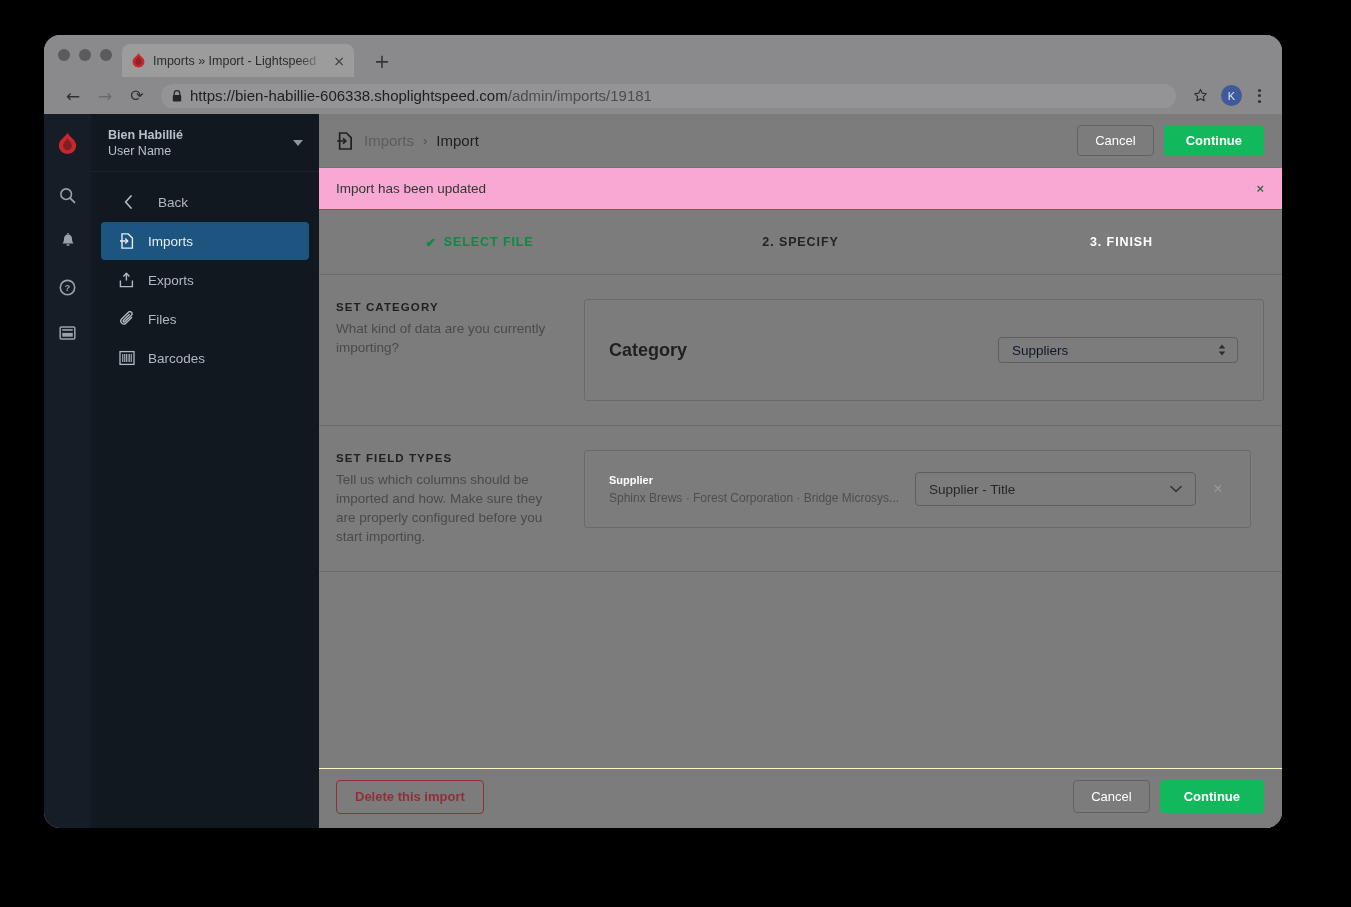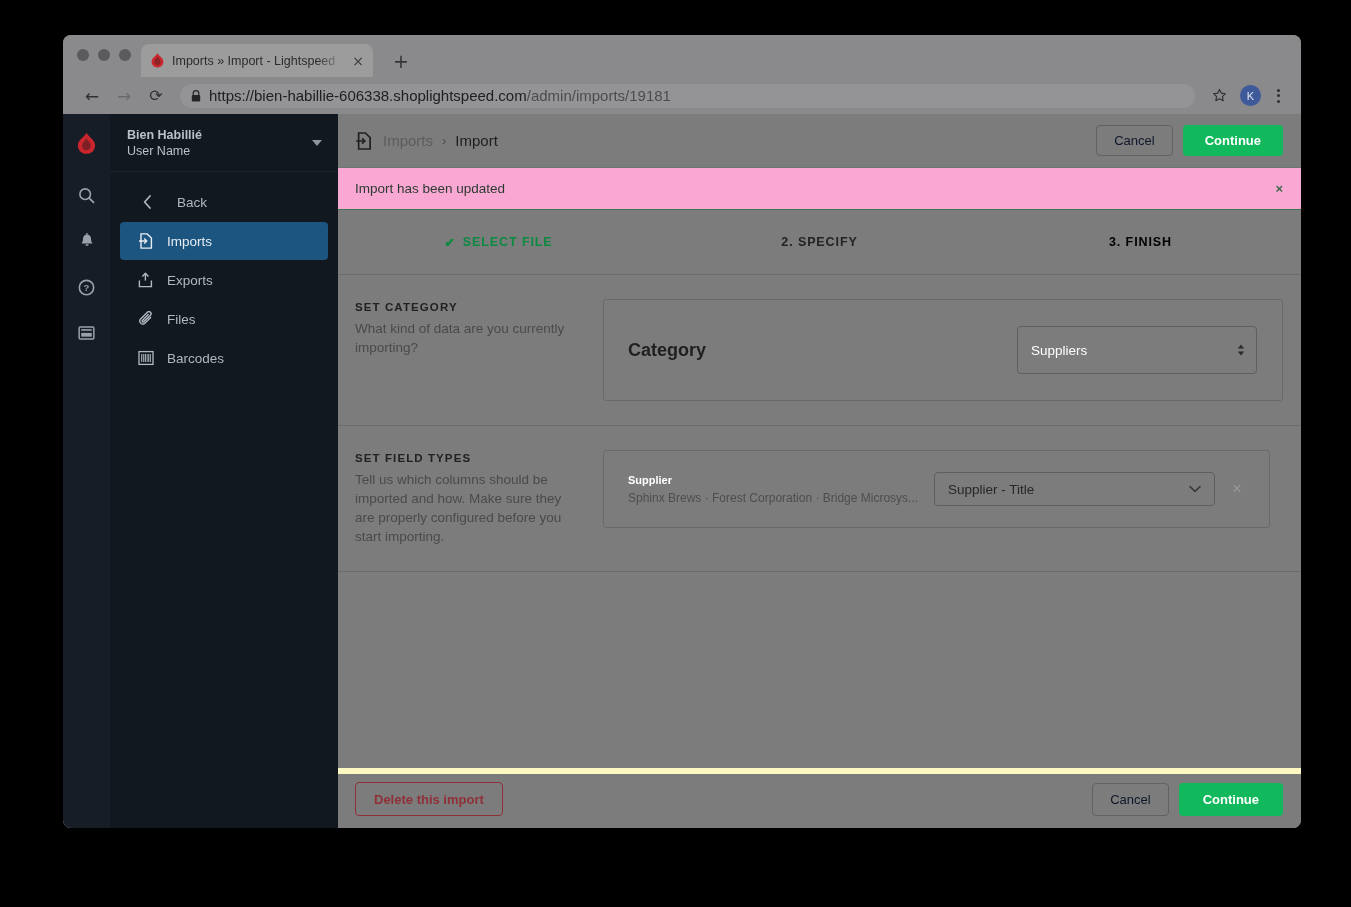--- a/index.html
+++ b/index.html
@@ -6,23 +6,23 @@
   html, body {
     width: 1351px; height: 907px;
     background: #000000;
     font-family: "Liberation Sans", sans-serif;
     overflow: hidden;
   }
 
   
   .browser-window {
     position: absolute;
-    left: 63px; top: 35px;
+    left: 44px; top: 35px;
     width: 1238px; height: 793px;
-    border-radius: 8px;
+    border-radius: 16px;
     overflow: hidden;
     background: #7c7c7c;
   }
 
   .tabstrip {
     height: 42px;
     background: #8a8a8c;
     position: relative;
     display: flex;
     align-items: flex-end;
@@ -193,21 +193,21 @@
 
   .btn {
     height: 31px;
     border-radius: 4px;
     display: inline-flex; align-items: center; justify-content: center;
     padding: 0 17px;
     font-size: 13px;
     border: 1px solid transparent;
     white-space: nowrap;
   }
-  .btn-default { background: transparent; border-color: #626264; color: #0f172a; }
+  .btn-default { background: transparent; border-color: #626264; color: #ffffff; }
   .btn-primary { background: #12b85c; color: #ffffff; font-weight: bold; padding: 0 21px; }
   .btn-danger { background: transparent; border-color: #8f3038; color: #8f3038; font-weight: bold; padding: 0 17px; }
 
   .alert {
     height: 42px; flex: 0 0 42px;
     background: #f9a8d4;
     border-bottom: 1px solid #3d7a52;
     display: flex; align-items: center;
     padding: 0 18px 0 17px;
     color: #2c3a31;
@@ -221,21 +221,21 @@
     border-bottom: 1px solid #6b6b6d;
   }
   .step {
     flex: 1 1 0;
     display: flex; align-items: center; justify-content: center;
     font-size: 12.5px; font-weight: bold;
     letter-spacing: 0.9px;
   }
   .step.done { color: #0c8a42; gap: 7px; }
   .step.current { color: #232325; }
-  .step.todo { color: #000000; text-align: right; }
+  .step.todo { color: #ffffff; text-align: right; }
 
   .section {
     display: flex;
     padding: 24px 18px 24px 17px;
     border-bottom: 1px solid #6b6b6d;
   }
   .section-head { width: 248px; flex: 0 0 248px; padding-right: 22px; padding-top: 2px; }
   .section-title {
     font-size: 11.5px; font-weight: bold; color: #212123;
     letter-spacing: 1.1px; margin-bottom: 6px;
@@ -250,27 +250,27 @@
   }
 
   .row-category {
     height: 100px;
     display: flex; align-items: center;
     padding: 0 25px 0 24px;
   }
   .row-label { font-size: 18px; font-weight: bold; color: #1f1f21; }
   .select-native {
     margin-left: auto;
-    width: 240px; height: 48px;
+    width: 240px; height: 26px;
     border: 1px solid #5f5f61;
     border-radius: 4px;
     background: #7c7c7c;
     display: flex; align-items: center;
     padding: 0 11px 0 13px;
-    font-size: 13.5px; color: #ffffff;
+    font-size: 13.5px; color: #0f172a;
   }
   .select-native .arrows {
     margin-left: auto;
     display: flex; flex-direction: column; align-items: center;
     gap: 2px; line-height: 0; color: #2b2b2d;
   }
 
   .panel-fields { width: 667px; }
   .row-field {
     display: flex; align-items: center;
@@ -294,21 +294,21 @@
   }
   .select-html .chev { margin-left: auto; color: #3a3a3c; display: flex; }
   .field-remove { color: #9a9a9c; font-size: 16px; width: 16px; text-align: center; flex: 0 0 16px; }
 
   .spacer { flex: 1 1 auto; }
 
   .footer {
     height: 60px; flex: 0 0 60px;
     display: flex; align-items: center;
     padding: 0 18px 4px 17px;
-    border-top: 6px solid #fef9c3;
+    border-top: 1px solid #fef9c3;
     gap: 32px;
   }
   .footer-right { margin-left: auto; display: flex; align-items: center; gap: 10px; }
   .footer .btn { height: 33px; }
   .footer .btn-primary { padding: 0 23px; }
   .footer .btn-danger { height: 34px; padding: 0 18px; }
 </style>
 </head>
 <body>
 

